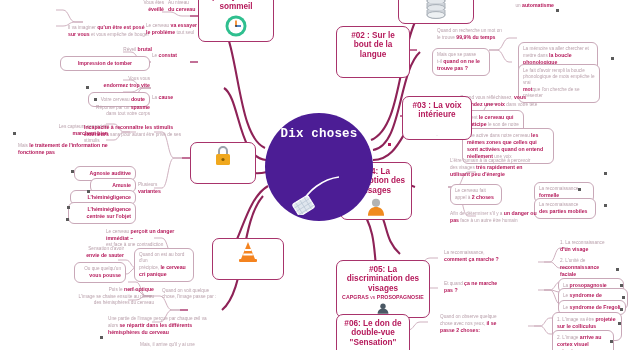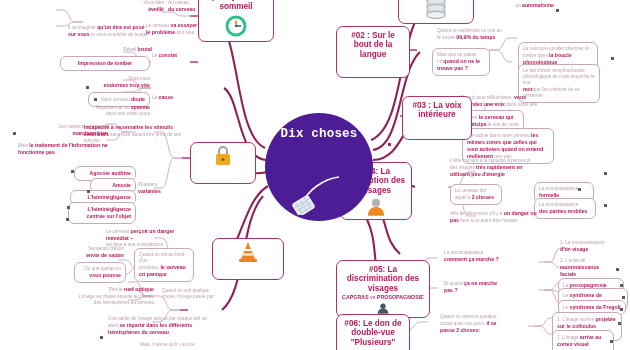--- a/index.html
+++ b/index.html
@@ -310,21 +310,21 @@
   </div>
   <div class="sub" style="left:558px;top:300px;width:68px;">
     <div class="t"><span>Le </span><b>syndrome de Fregoli</b></div>
   </div>
   <div class="dot" style="left:616px;top:268px;"></div>
   <div class="dot" style="left:620px;top:284px;"></div>
   <div class="dot" style="left:622px;top:296px;"></div>
   <div class="dot" style="left:620px;top:308px;"></div>
 
   <div class="topic" style="left:336px;top:314px;width:74px;height:44px;">
-    <div class="topic-label">#06: Le don de double-vue "Plusieurs"</div>
+    <div class="topic-label">#06: Le don de double-vue "Sensation"</div>
   </div>
   <div class="nob" style="left:440px;top:314px;width:66px;">
     <div class="t"><span>Quand on observe quelque</span></div>
     <div class="t"><span>chose avec nos yeux, </span><b>il se passe 2 choses:</b></div>
   </div>
   <div class="sub" style="left:552px;top:312px;width:70px;">
     <div class="t"><span>1. L'image va être </span><b>projetée sur le colliculus supérieure</b></div>
   </div>
   <div class="sub" style="left:552px;top:330px;width:62px;">
     <div class="t"><span>2. L'image </span><b>arrive au cortex visuel primaire</b></div>

